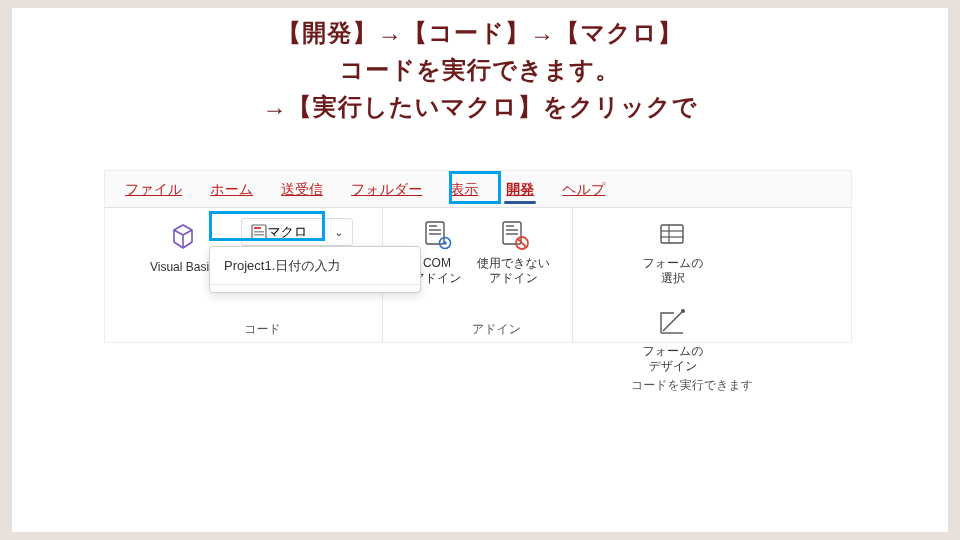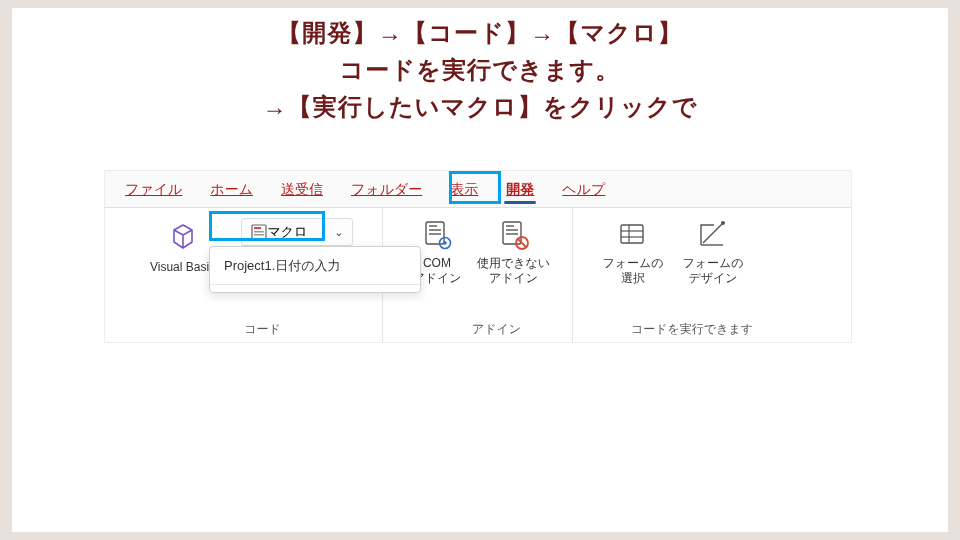--- a/index.html
+++ b/index.html
@@ -253,21 +253,21 @@
           </span>
           <span class="lbl">
             <span>使用できない</span><br><span>アドイン</span>
           </span>
         </div>
       </div>
       <div class="group-label">アドイン</div>
     </div>
 
     <div class="group" style="width:200px;border-right:none;">
-      <div class="group-content" style="justify-content:center;gap:16px;">
+      <div class="group-content" style="justify-content:center;gap:16px;flex-direction:column;">
         <div class="big-btn">
           <span class="icon-box-32">
             <svg viewBox="0 0 34 34">
                 <rect x="5" y="7" width="22" height="18" rx="1.5" fill="none" stroke="#555" stroke-width="1.4"></rect>
                 <line x1="5" y1="13" x2="27" y2="13" stroke="#555" stroke-width="1.2"></line>
                 <line x1="5" y1="19" x2="27" y2="19" stroke="#555" stroke-width="1.2"></line>
                 <line x1="13" y1="7" x2="13" y2="25" stroke="#555" stroke-width="1.2"></line>
               </svg>
           </span>
           <span class="lbl">

